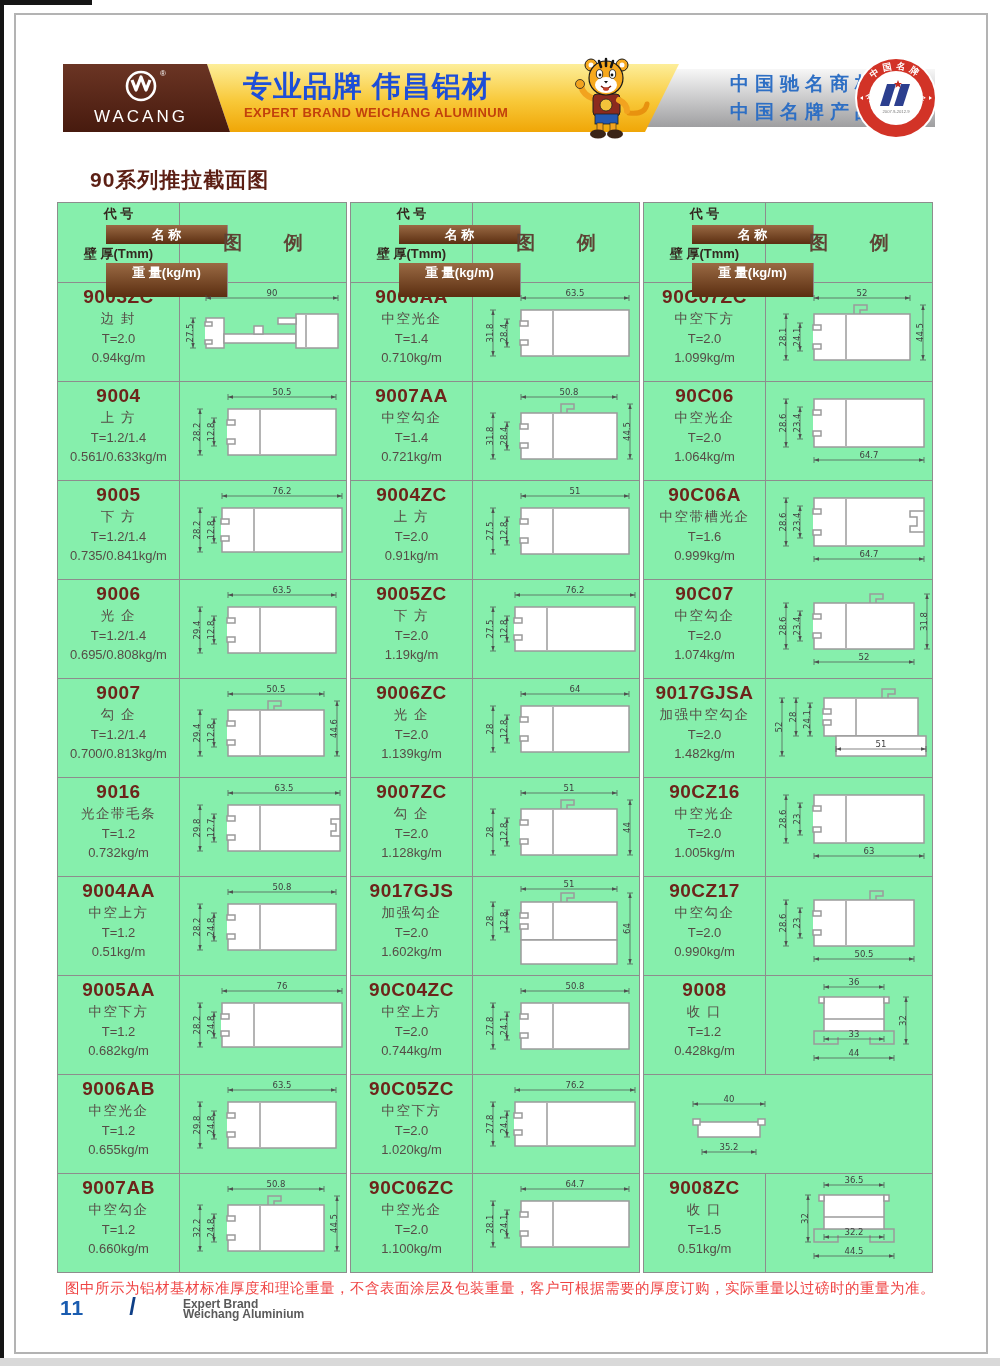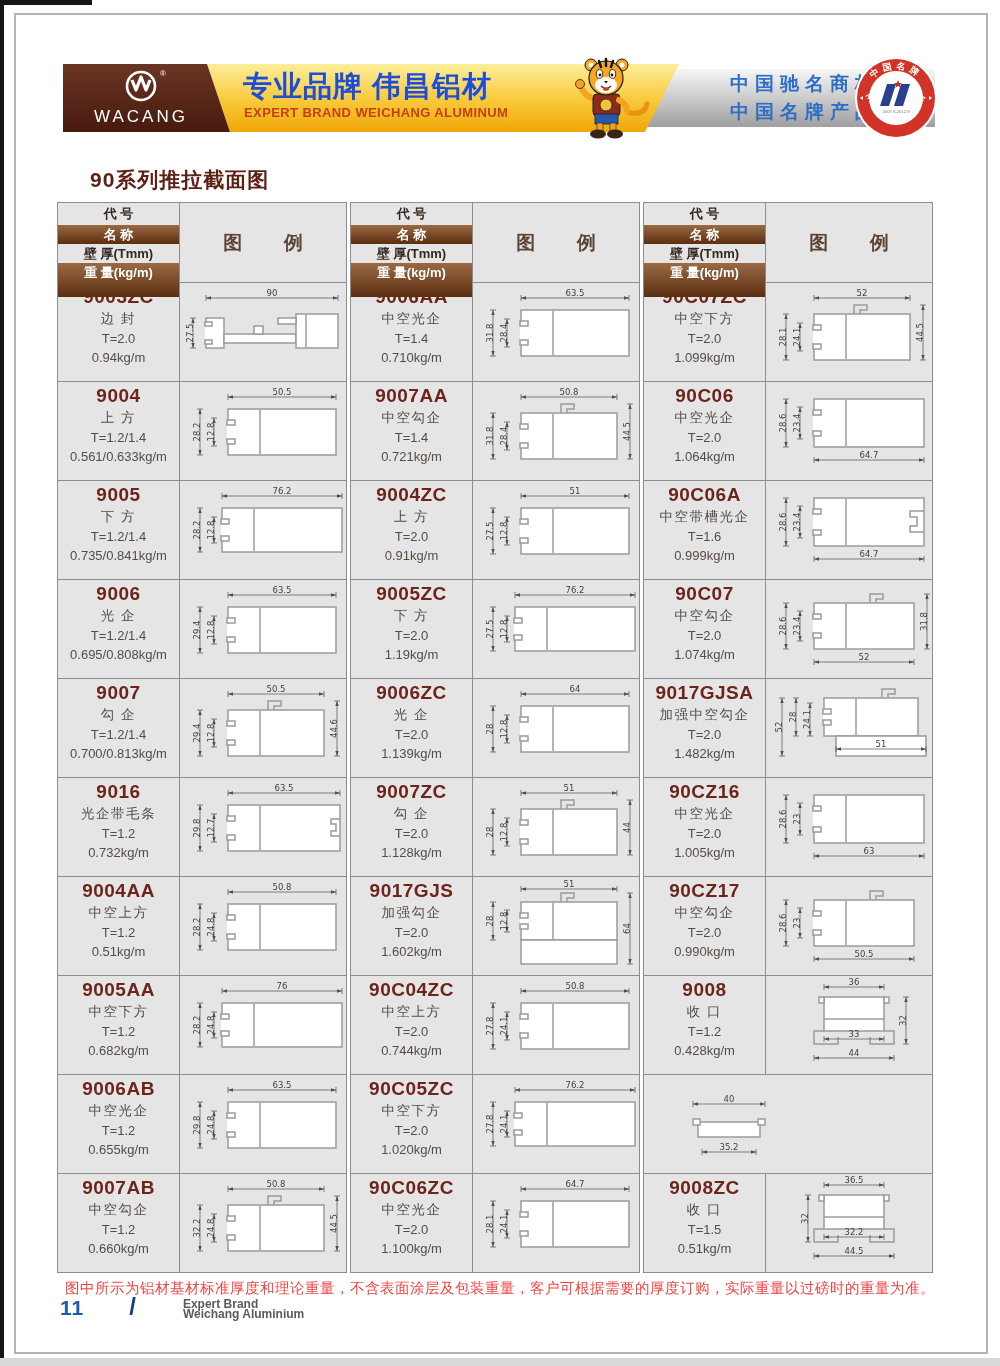--- a/index.html
+++ b/index.html
@@ -17,25 +17,25 @@
   .slogan-cn{position:absolute;left:180px;top:3px;font-size:29px;font-weight:bold;color:#1d4ed8;letter-spacing:1px;white-space:nowrap;text-align:center;}
   .slogan-en{position:absolute;left:181px;top:41px;font-size:13px;font-weight:bold;color:#c2410c;letter-spacing:0.4px;white-space:nowrap;}
   .tiger{position:absolute;left:498px;top:-9px;}
   .honor{position:absolute;left:642px;top:6px;width:200px;text-align:center;
          font-size:19px;font-weight:bold;color:#2e6fc4;letter-spacing:6px;line-height:28px;white-space:nowrap;}
   .badge{position:absolute;left:791px;top:-8px;}
 
   .page-title{position:absolute;left:62px;top:166px;font-size:21px;font-weight:bold;color:#5c1f14;letter-spacing:1px;margin-left:28px;}
 
   .tables{position:absolute;left:57px;top:202px;display:flex;gap:3px;}
-  .ptable{width:290px;border:1px solid #8d8d8d;background:#e5e5e5;box-sizing:border-box;}
+  .ptable{width:290px;border:1px solid #8d8d8d;background:#86efac;box-sizing:border-box;}
   .thead{position:relative;height:79px;}
   .hcell{position:absolute;left:0;width:122px;box-sizing:border-box;border-right:1px solid #8d8d8d;
          text-align:center;font-weight:bold;font-size:13px;color:#33271f;}
-  .hcell.brown{background:linear-gradient(180deg,#9a6a44,#5b2e11);color:#fff;}
+  .hcell.brown{background:linear-gradient(180deg,#9a6a44,#5b2e11);color:#fff;margin-left:48px;}
   .h1{top:0;height:22px;line-height:22px;}
   .h2{top:22px;height:19px;line-height:19px;}
   .h3{top:41px;height:36px;line-height:19px;}
   .h4{top:60px;height:34px;line-height:19px;}
   .legend{position:absolute;left:122px;right:0;top:0;height:79px;display:flex;align-items:center;justify-content:center;
           font-size:19px;font-weight:bold;color:#5d4334;letter-spacing:18px;text-indent:18px;}
   .prow{display:flex;height:98px;border-top:1px solid #8d8d8d;}
   .tcell{width:122px;box-sizing:border-box;border-right:1px solid #8d8d8d;text-align:center;padding-top:2px;}
   .dcell{flex:1;position:relative;}
   .code{font-size:19px;font-weight:bold;color:#6d241a;line-height:23px;letter-spacing:0.5px;}

